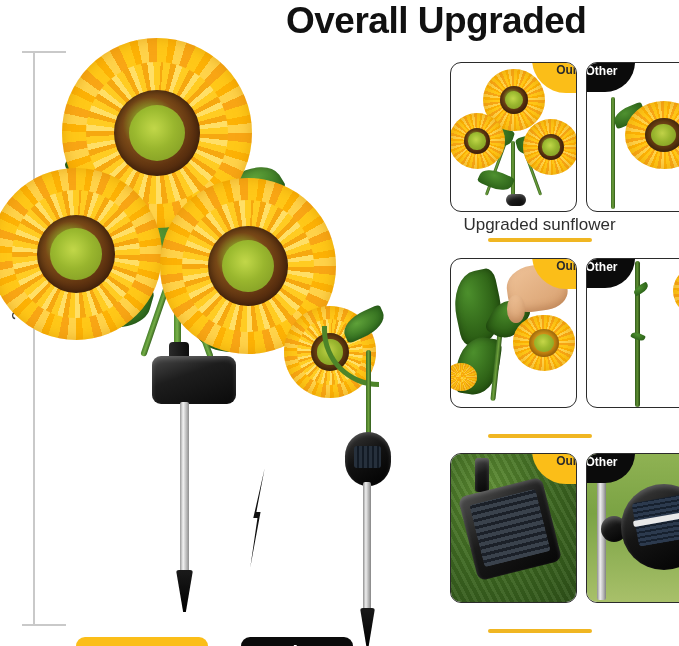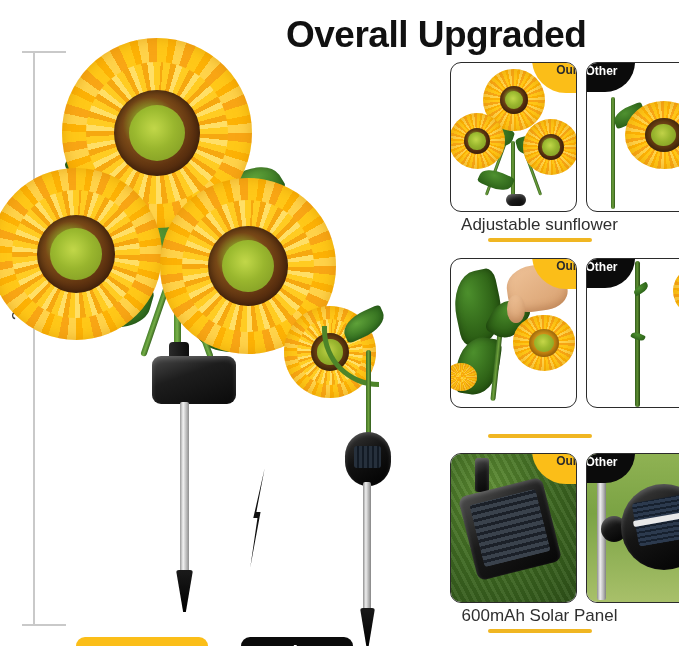--- a/index.html
+++ b/index.html
@@ -1,20 +1,20 @@
 <!DOCTYPE html>
 <html><head>
 <meta charset="utf-8">
 <style>
   html,body{margin:0;padding:0;background:#fff;}
   body{width:679px;height:646px;position:relative;overflow:hidden;
        font-family:"Liberation Sans","DejaVu Sans",sans-serif;}
 
   
-  .title{position:absolute;left:286px;top:14px;width:392px;height:42px;
+  .title{position:absolute;left:286px;top:0px;width:392px;height:42px;
          font-size:37px;font-weight:700;color:#111;letter-spacing:-0.5px;
          line-height:42px;white-space:nowrap;text-align:left;}
 
   
   .showcase{position:absolute;left:0;top:30px;width:400px;height:616px;}
 
   
   .dim-line{position:absolute;left:33px;top:22px;width:2px;height:573px;
             background:#c9c9c9;}
   .dim-tick{position:absolute;width:44px;height:2px;background:#c9c9c9;left:22px;}
@@ -269,21 +269,21 @@
           <div class="bg-leaf" style="left:26px;top:44px;width:32px;height:17px;transform:rotate(-22deg);"></div>
           <div class="m-sun" style="left:38px;top:38px;width:78px;height:68px;">
             <div class="petals" style="border-radius:50%;"></div>
             <div class="core" style="left:20px;top:17px;right:20px;bottom:17px;
                  background:radial-gradient(circle at 45% 42%,#8a5a20 0%,#6b3f12 45%,#3e220a 100%);"></div>
           </div>
         </div>
         <div class="badge badge-other">Other</div>
       </div>
     </div>
-    <div class="caption">Adjustable sunflower</div>
+    <div class="caption">Upgraded sunflower</div>
     <div class="cap-underline"></div>
   </div>
 
   <div class="panel p2">
     <div class="cards">
 
       <div class="card">
         <div class="mini">
           <div class="bigleaf" style="left:4px;top:12px;width:46px;height:72px;transform:rotate(-12deg);"></div>
           <div class="bigleaf" style="left:6px;top:78px;width:42px;height:58px;transform:rotate(8deg);"></div>
@@ -340,16 +340,15 @@
           <div class="metal-pole" style="left:10px;top:16px;width:9px;height:130px;"></div>
           <div class="sp-round" style="left:14px;top:62px;width:26px;height:26px;"></div>
           <div class="sp-round" style="left:34px;top:30px;width:86px;height:86px;"></div>
           <div class="sp-cells" style="left:48px;top:44px;width:58px;height:44px;transform:rotate(-10deg);
                background:repeating-linear-gradient(0deg,#2c3a4e 0 3px,#16202e 3px 5px);"></div>
           <div style="position:absolute;left:46px;top:62px;width:58px;height:6px;background:#e8e8e8;transform:rotate(-10deg);border-radius:2px;"></div>
         </div>
         <div class="badge badge-other">Other</div>
       </div>
     </div>
-    <div class="caption">600mAh Solar Panel</div>
     <div class="cap-underline"></div>
   </div>
 </div>
 
 </body></html>

